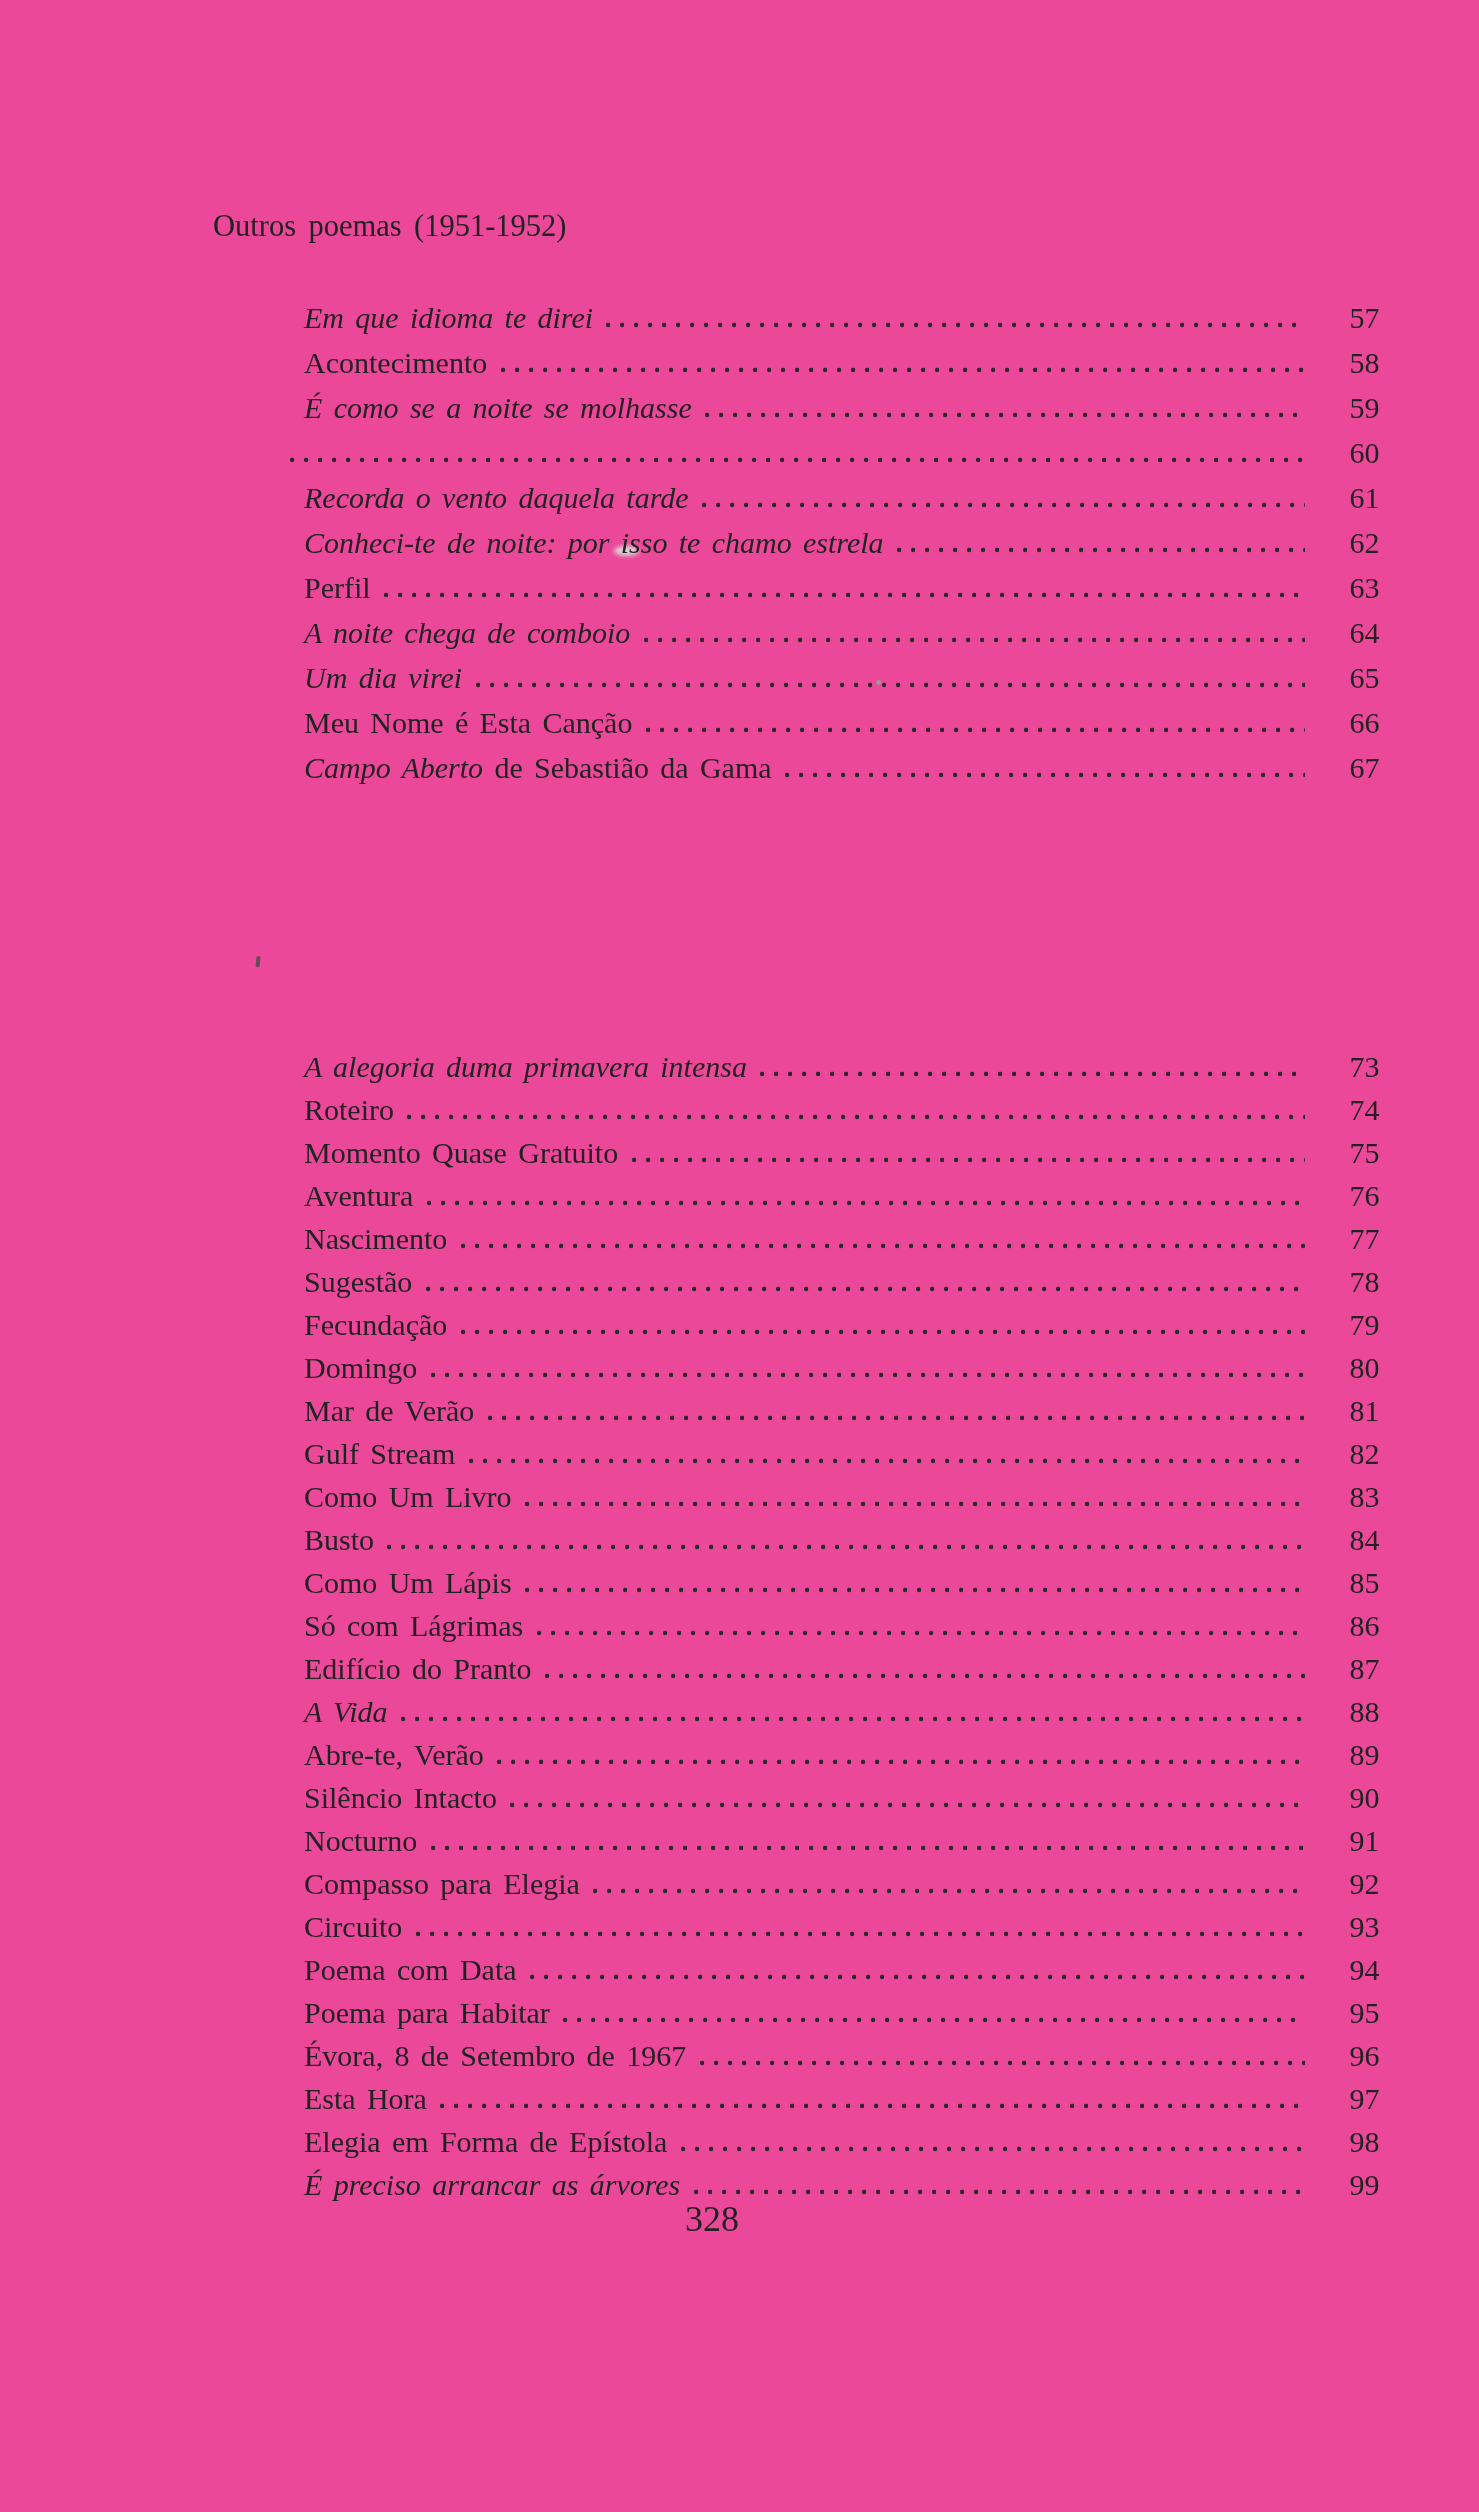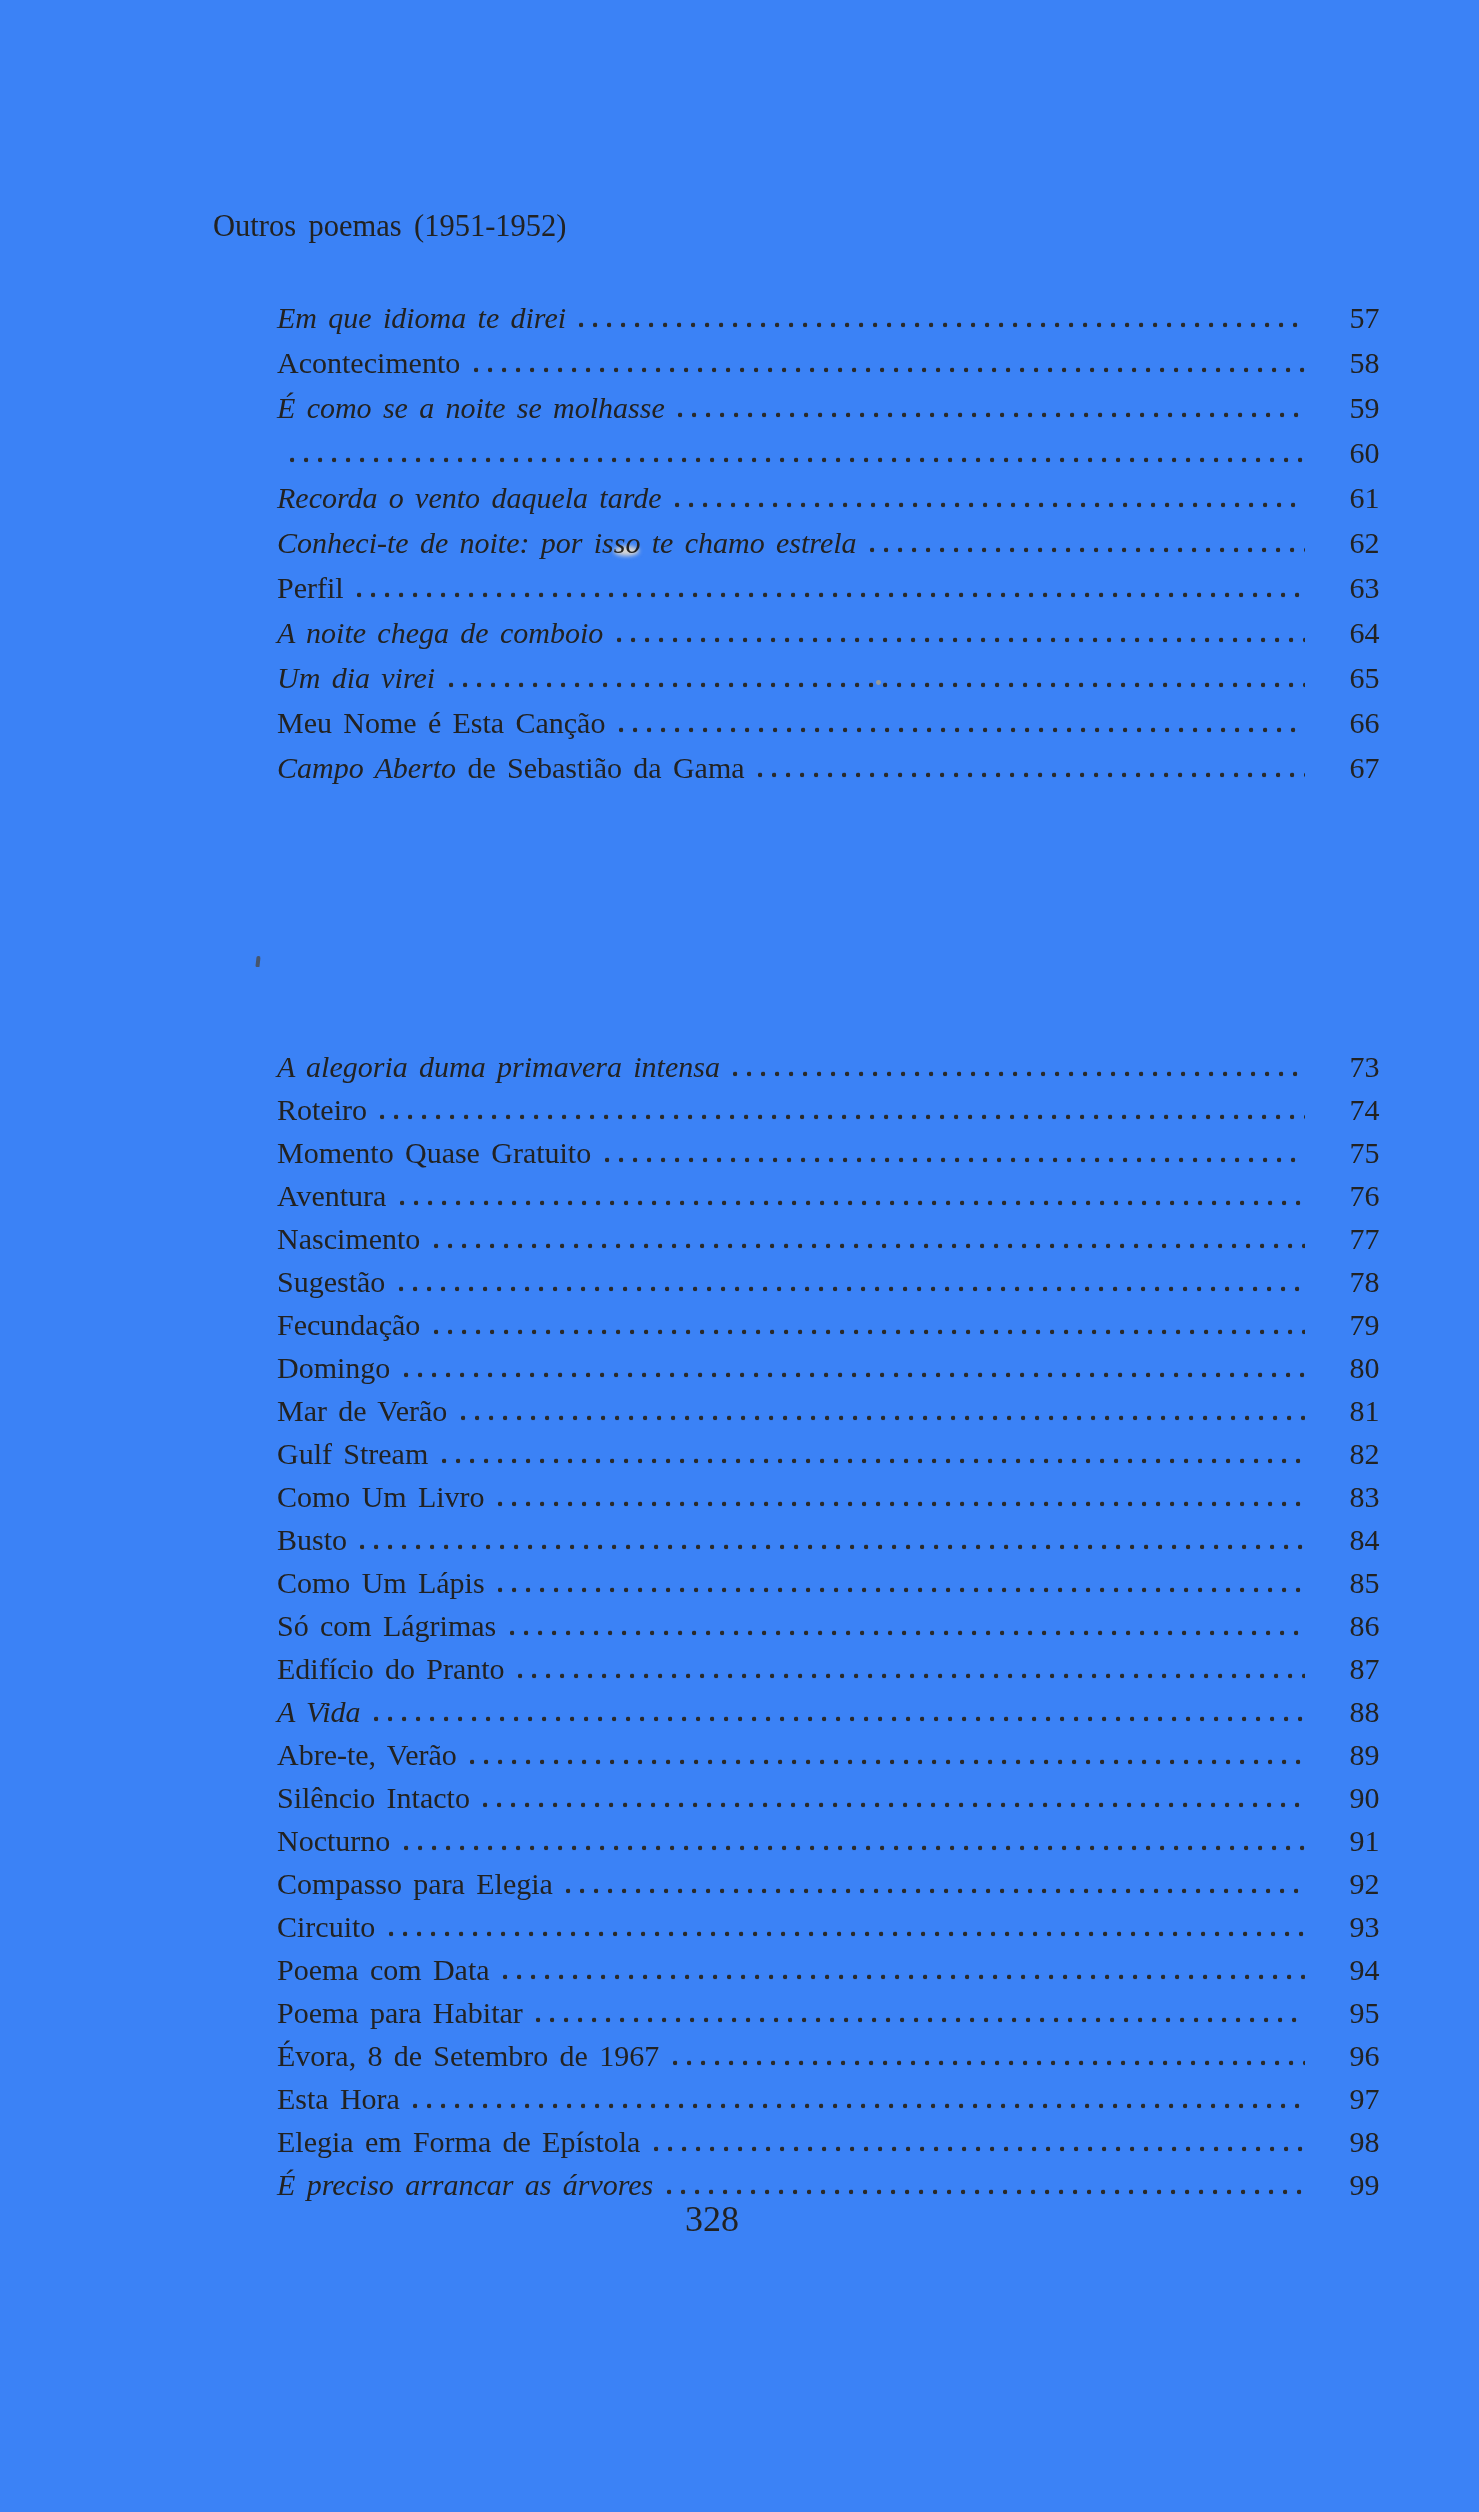--- a/index.html
+++ b/index.html
@@ -1,19 +1,19 @@
 <!DOCTYPE html>
 <html><head>
 <meta charset="utf-8">
 <style>
   html,body{margin:0;padding:0;}
   .page{
     position:relative;
     width:1479px;height:2512px;
-    background:#3b82f6;
+    background:#ec4899;
     color:#222;
     font-family:"Liberation Serif","DejaVu Serif",serif;
     overflow:hidden;
   }
   .header{
     position:absolute;left:213px;top:209px;
     font-size:30.5px;word-spacing:4.8px;white-space:nowrap;
   }
   .section-heading{
     position:absolute;left:155px;top:888px;
@@ -22,21 +22,21 @@
   .toc{
     position:absolute;left:277px;width:1147px;
   }
   #toc1{top:301px;}
   #toc2{top:1050px;}
   .toc-row{
     display:flex;align-items:baseline;
     height:45px;font-size:30px;word-spacing:3.8px;
   }
   #toc2 .toc-row{height:43px;}
-  .t{white-space:nowrap;}
+  .t{white-space:nowrap;margin-left:27px;}
   .t .i, .t.i{font-style:italic;}
   .t .r{font-style:normal;}
   .dots{
     flex:1 1 auto;height:5.7px;margin-left:13.4px;
     background-image:radial-gradient(circle at 2.1px 2.8px, #2a2a2a 2px, rgba(0,0,0,0) 2.5px);
     background-size:14px 5.7px;
     background-repeat:repeat-x;
   }
   .pg{flex:0 0 119px;text-align:center;white-space:nowrap;}
   .footer-num{

